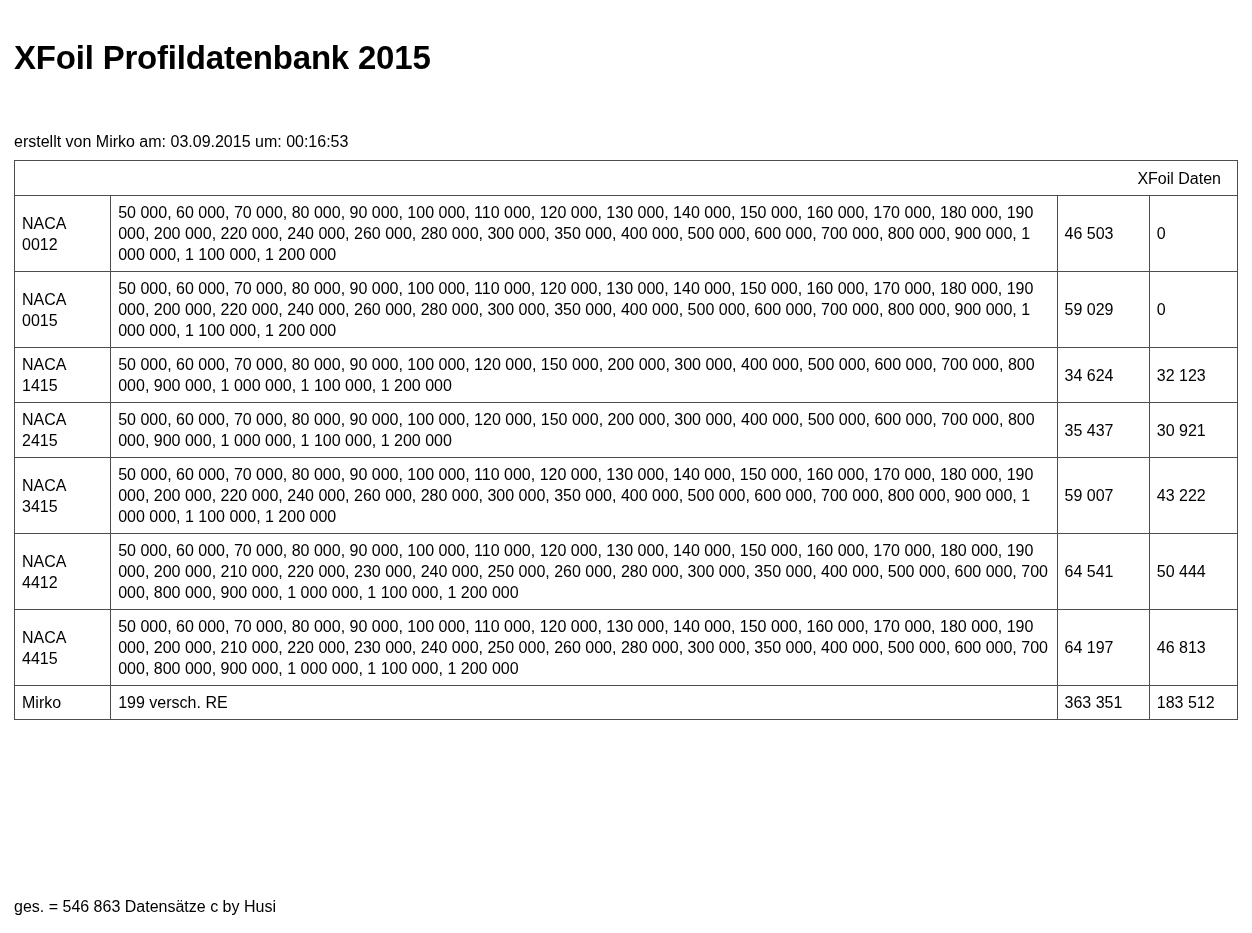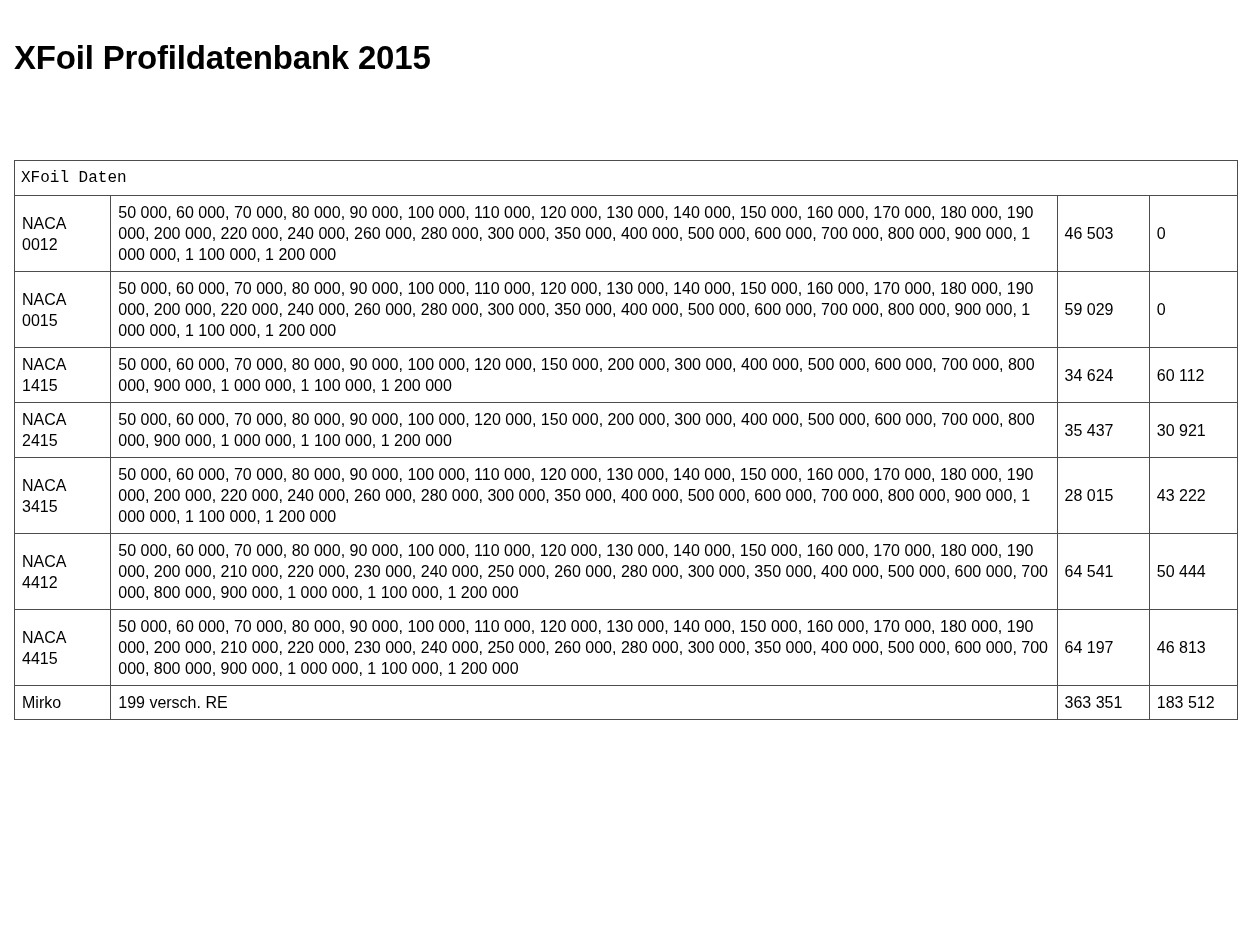--- a/index.html
+++ b/index.html
@@ -55,24 +55,23 @@
   table.xfoil td,
   table.xfoil th {
     border: 1px solid #4d4d4d;
     padding: 6px 6px 6px 7px;
     vertical-align: middle;
     font-weight: normal;
     text-align: left;
     line-height: 21px;
   }
   table.xfoil thead td.caption-cell {
-    text-align: left;
-    padding: 6px 6px;
+    text-align: right;
+    padding: 6px 16px;
     height: 22px;
-    font-family: Liberation Mono, monospace;
   }
   .col-name   { width: 96px; }
   .col-re     { width: 944px; }
   .col-pos    { width: 92px; }
   .col-neg    { width: 88px; }
 
   td.head-cell {
     vertical-align: top;
     padding-top: 7px;
     padding-bottom: 7px;
@@ -96,20 +95,21 @@
     white-space: nowrap;
   }
 </style>
 </head>
 <body>
 
 <div class="page">
 
   <h1 class="page-title">XFoil Profildatenbank 2015</h1>
 
+  <div class="created-line">erstellt von Mirko am: 03.09.2015 um: 00:16:53</div>
 
   <div class="table-wrap">
     <table class="xfoil">
       <colgroup>
         <col class="col-name">
         <col class="col-re">
         <col class="col-pos">
         <col class="col-neg">
       </colgroup>
       <thead>
@@ -130,34 +130,34 @@
 0015</td>
             <td class="re-text">50 000, 60 000, 70 000, 80 000, 90 000, 100 000, 110 000, 120 000, 130 000, 140 000, 150 000, 160 000, 170 000, 180 000, 190 000, 200 000, 220 000, 240 000, 260 000, 280 000, 300 000, 350 000, 400 000, 500 000, 600 000, 700 000, 800 000, 900 000, 1 000 000, 1 100 000, 1 200 000</td>
             <td>59 029</td>
             <td>0</td>
           </tr>
           <tr>
             <td class="profile-name">NACA
 1415</td>
             <td class="re-text">50 000, 60 000, 70 000, 80 000, 90 000, 100 000, 120 000, 150 000, 200 000, 300 000, 400 000, 500 000, 600 000, 700 000, 800 000, 900 000, 1 000 000, 1 100 000, 1 200 000</td>
             <td>34 624</td>
-            <td>60 112</td>
+            <td>32 123</td>
           </tr>
           <tr>
             <td class="profile-name">NACA
 2415</td>
             <td class="re-text">50 000, 60 000, 70 000, 80 000, 90 000, 100 000, 120 000, 150 000, 200 000, 300 000, 400 000, 500 000, 600 000, 700 000, 800 000, 900 000, 1 000 000, 1 100 000, 1 200 000</td>
             <td>35 437</td>
             <td>30 921</td>
           </tr>
           <tr>
             <td class="profile-name">NACA
 3415</td>
             <td class="re-text">50 000, 60 000, 70 000, 80 000, 90 000, 100 000, 110 000, 120 000, 130 000, 140 000, 150 000, 160 000, 170 000, 180 000, 190 000, 200 000, 220 000, 240 000, 260 000, 280 000, 300 000, 350 000, 400 000, 500 000, 600 000, 700 000, 800 000, 900 000, 1 000 000, 1 100 000, 1 200 000</td>
-            <td>28 015</td>
+            <td>59 007</td>
             <td>43 222</td>
           </tr>
           <tr>
             <td class="profile-name">NACA
 4412</td>
             <td class="re-text">50 000, 60 000, 70 000, 80 000, 90 000, 100 000, 110 000, 120 000, 130 000, 140 000, 150 000, 160 000, 170 000, 180 000, 190 000, 200 000, 210 000, 220 000, 230 000, 240 000, 250 000, 260 000, 280 000, 300 000, 350 000, 400 000, 500 000, 600 000, 700 000, 800 000, 900 000, 1 000 000, 1 100 000, 1 200 000</td>
             <td>64 541</td>
             <td>50 444</td>
           </tr>
           <tr>
@@ -172,14 +172,15 @@
         <tr class="summe-row">
           <td class="profile-name">Mirko</td>
           <td class="re-text">199 versch. RE</td>
           <td>363 351</td>
           <td>183 512</td>
         </tr>
       </tfoot>
     </table>
   </div>
 
+  <div class="footer-line">ges. = 546 863 Datensätze c by Husi</div>
 
 </div>
 
 </body></html>

